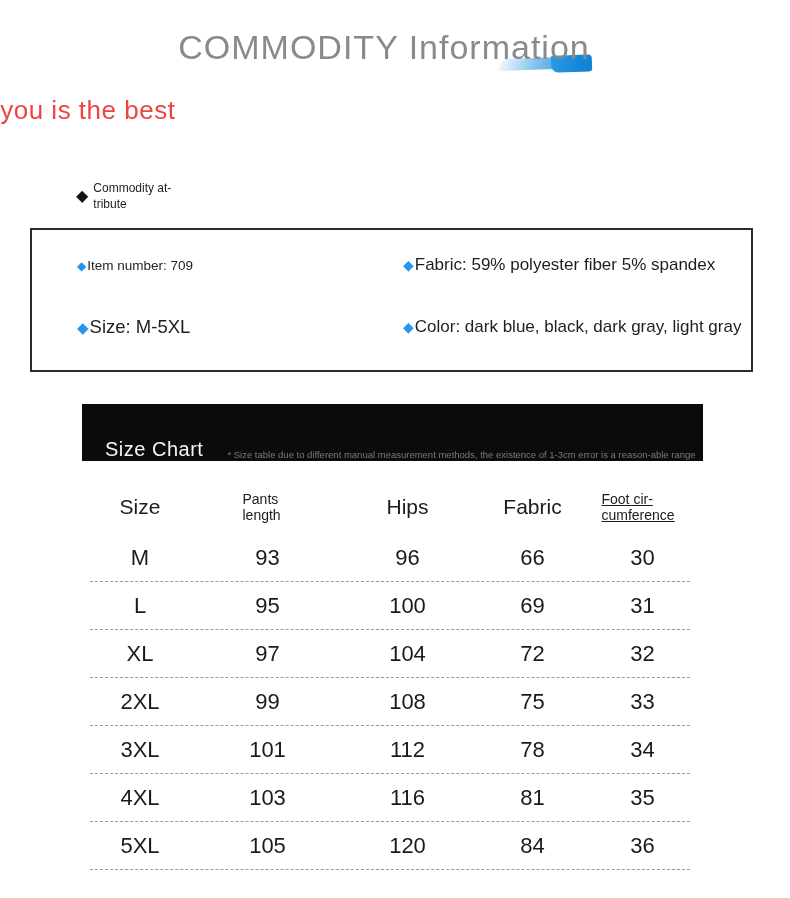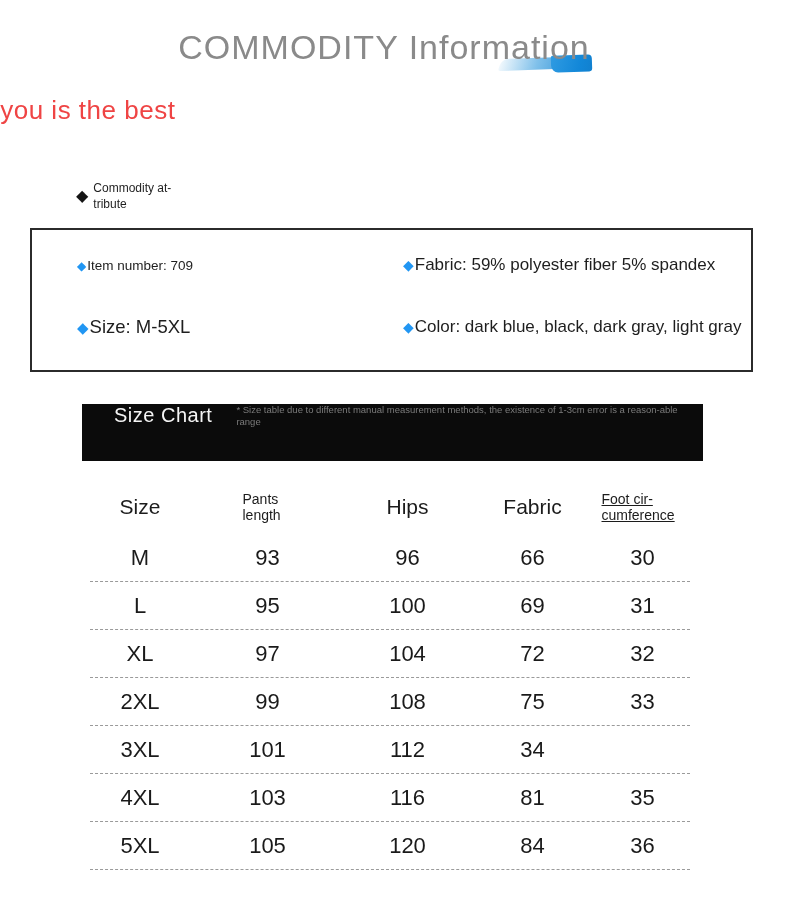--- a/index.html
+++ b/index.html
@@ -47,22 +47,22 @@
   .attr-item.item-number .blue-diamond{font-size:12px;}
   .attr-item.fabric{left:371px;top:25px;font-size:17px;}
   .attr-item.fabric .blue-diamond{font-size:14px;}
   .attr-item.size{left:45px;top:86px;font-size:18.5px;}
   .attr-item.size .blue-diamond{font-size:15px;}
   .attr-item.color{left:371px;top:87px;font-size:17px;}
   .attr-item.color .blue-diamond{font-size:14px;}
   
   .banner{
     position:absolute;left:82px;top:404px;width:621px;height:57px;
-    background:#0b0b0b;display:flex;align-items:flex-start;box-sizing:border-box;
-    padding-left:32px;
+    background:#0b0b0b;display:flex;align-items:flex-end;box-sizing:border-box;
+    padding-left:23px;
   }
   .banner-title{color:#f5f5f5;font-size:20px;letter-spacing:0.5px;flex:0 0 auto;}
   .banner-note{
     margin-left:24px;width:470px;font-size:9.5px;line-height:12px;color:#7b7b7b;
   }
   
   .size-table{position:absolute;left:90px;top:480px;width:600px;}
   .trow{
     display:grid;grid-template-columns:100px 155px 125px 125px 95px;
     align-items:center;
@@ -152,20 +152,21 @@
       <div class="tcell">2XL</div>
       <div class="tcell">99</div>
       <div class="tcell">108</div>
       <div class="tcell">75</div>
       <div class="tcell">33</div>
     </div>
     <div class="trow data">
       <div class="tcell">3XL</div>
       <div class="tcell">101</div>
       <div class="tcell">112</div>
+      <div class="tcell">78</div>
       <div class="tcell">34</div>
     </div>
     <div class="trow data">
       <div class="tcell">4XL</div>
       <div class="tcell">103</div>
       <div class="tcell">116</div>
       <div class="tcell">81</div>
       <div class="tcell">35</div>
     </div>
     <div class="trow data">

